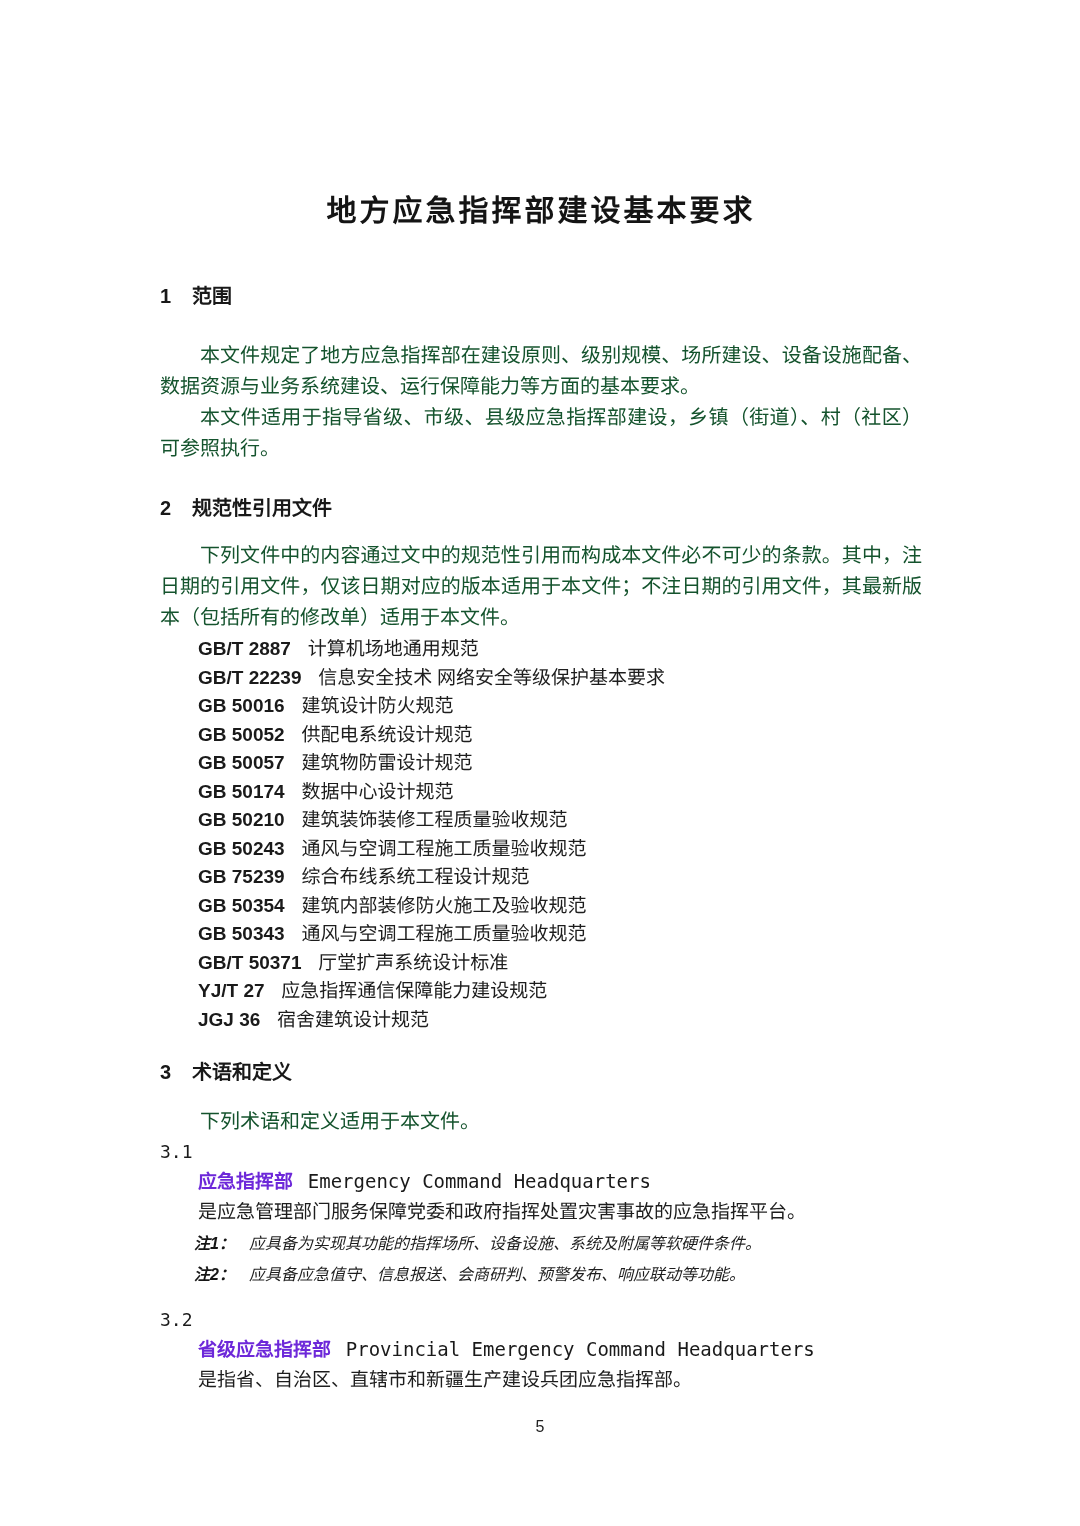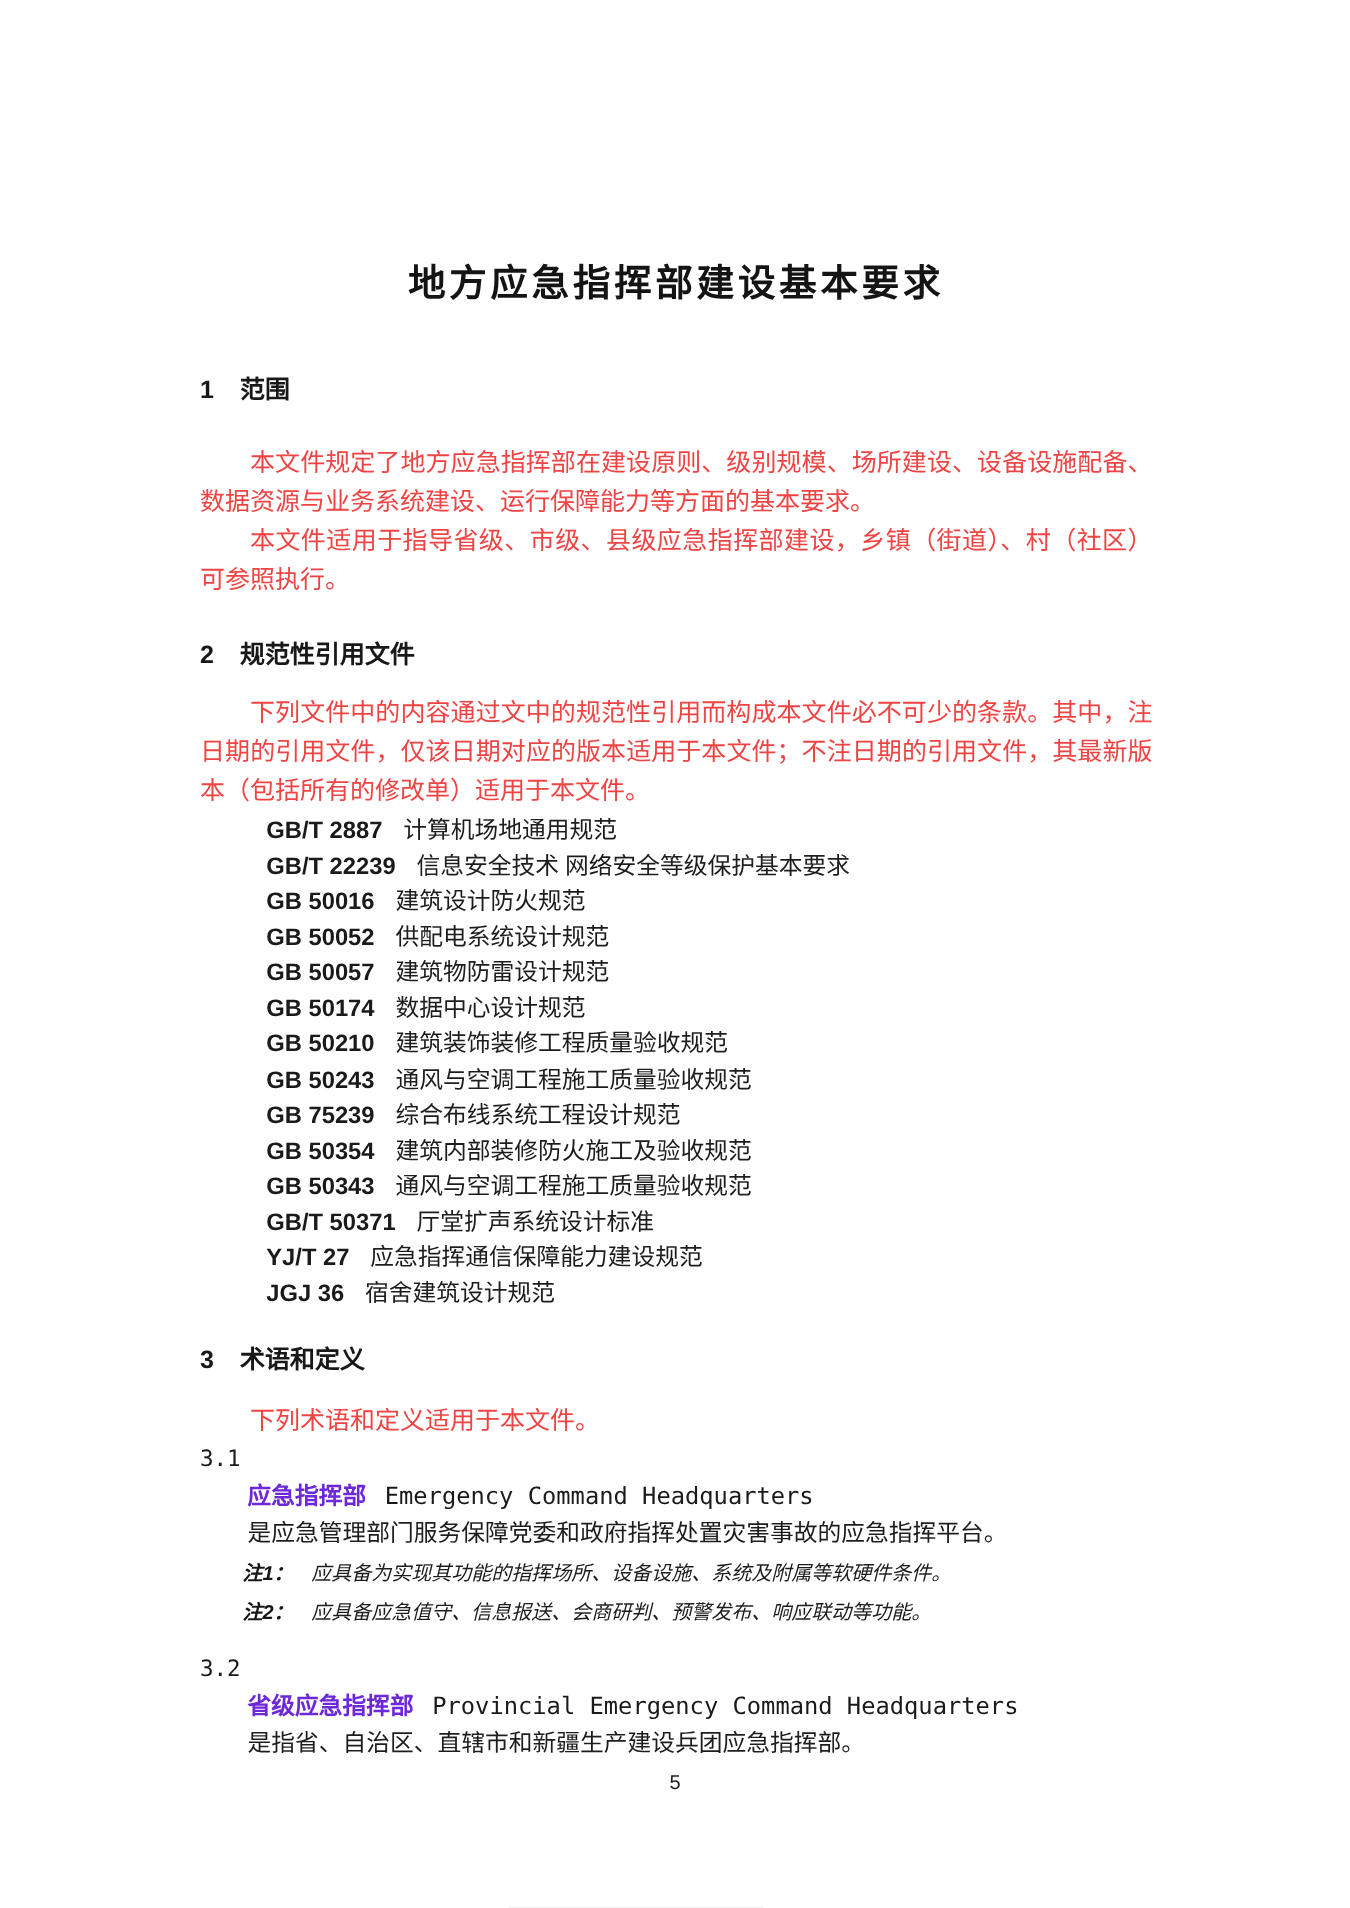--- a/index.html
+++ b/index.html
@@ -7,21 +7,21 @@
   .page {
     position:relative;
     width:1080px; height:1526px;
     margin:0 auto;
     background:#ffffff;
     color:#1d1d1d;
     overflow:hidden;
   }
   .content {
     position:absolute;
-    left:160px; top:16px;
+    left:160px; top:0;
     width:762px;
   }
   .doc-title {
     margin-top:186px;
     text-align:center;
     font-family:"Liberation Sans", sans-serif;
     font-weight:bold;
     font-size:30px;
     letter-spacing:3px;
     color:#141414;
@@ -38,28 +38,28 @@
   .h-scope { margin-top:52px; }
   .h-refs  { margin-top:30px; }
   .h-terms { margin-top:24px; }
 
   .para {
     font-family:"Liberation Serif", serif;
     font-size:20px;
     line-height:31px;
     text-align:justify;
     text-indent:2em;
-    color:#ef4444;
+    color:#14532d;
   }
   .scope-block { margin-top:30px; }
   .refs-intro  { margin-top:18px; }
 
   .ref-list {
     margin-top:2px;
-    margin-left:53px;
+    margin-left:38px;
     list-style:none;
   }
   .ref-item {
     font-size:19px;
     line-height:28.5px;
     white-space:nowrap;
   }
   .ref-code {
     font-family:"Liberation Sans", sans-serif;
     font-weight:600;

